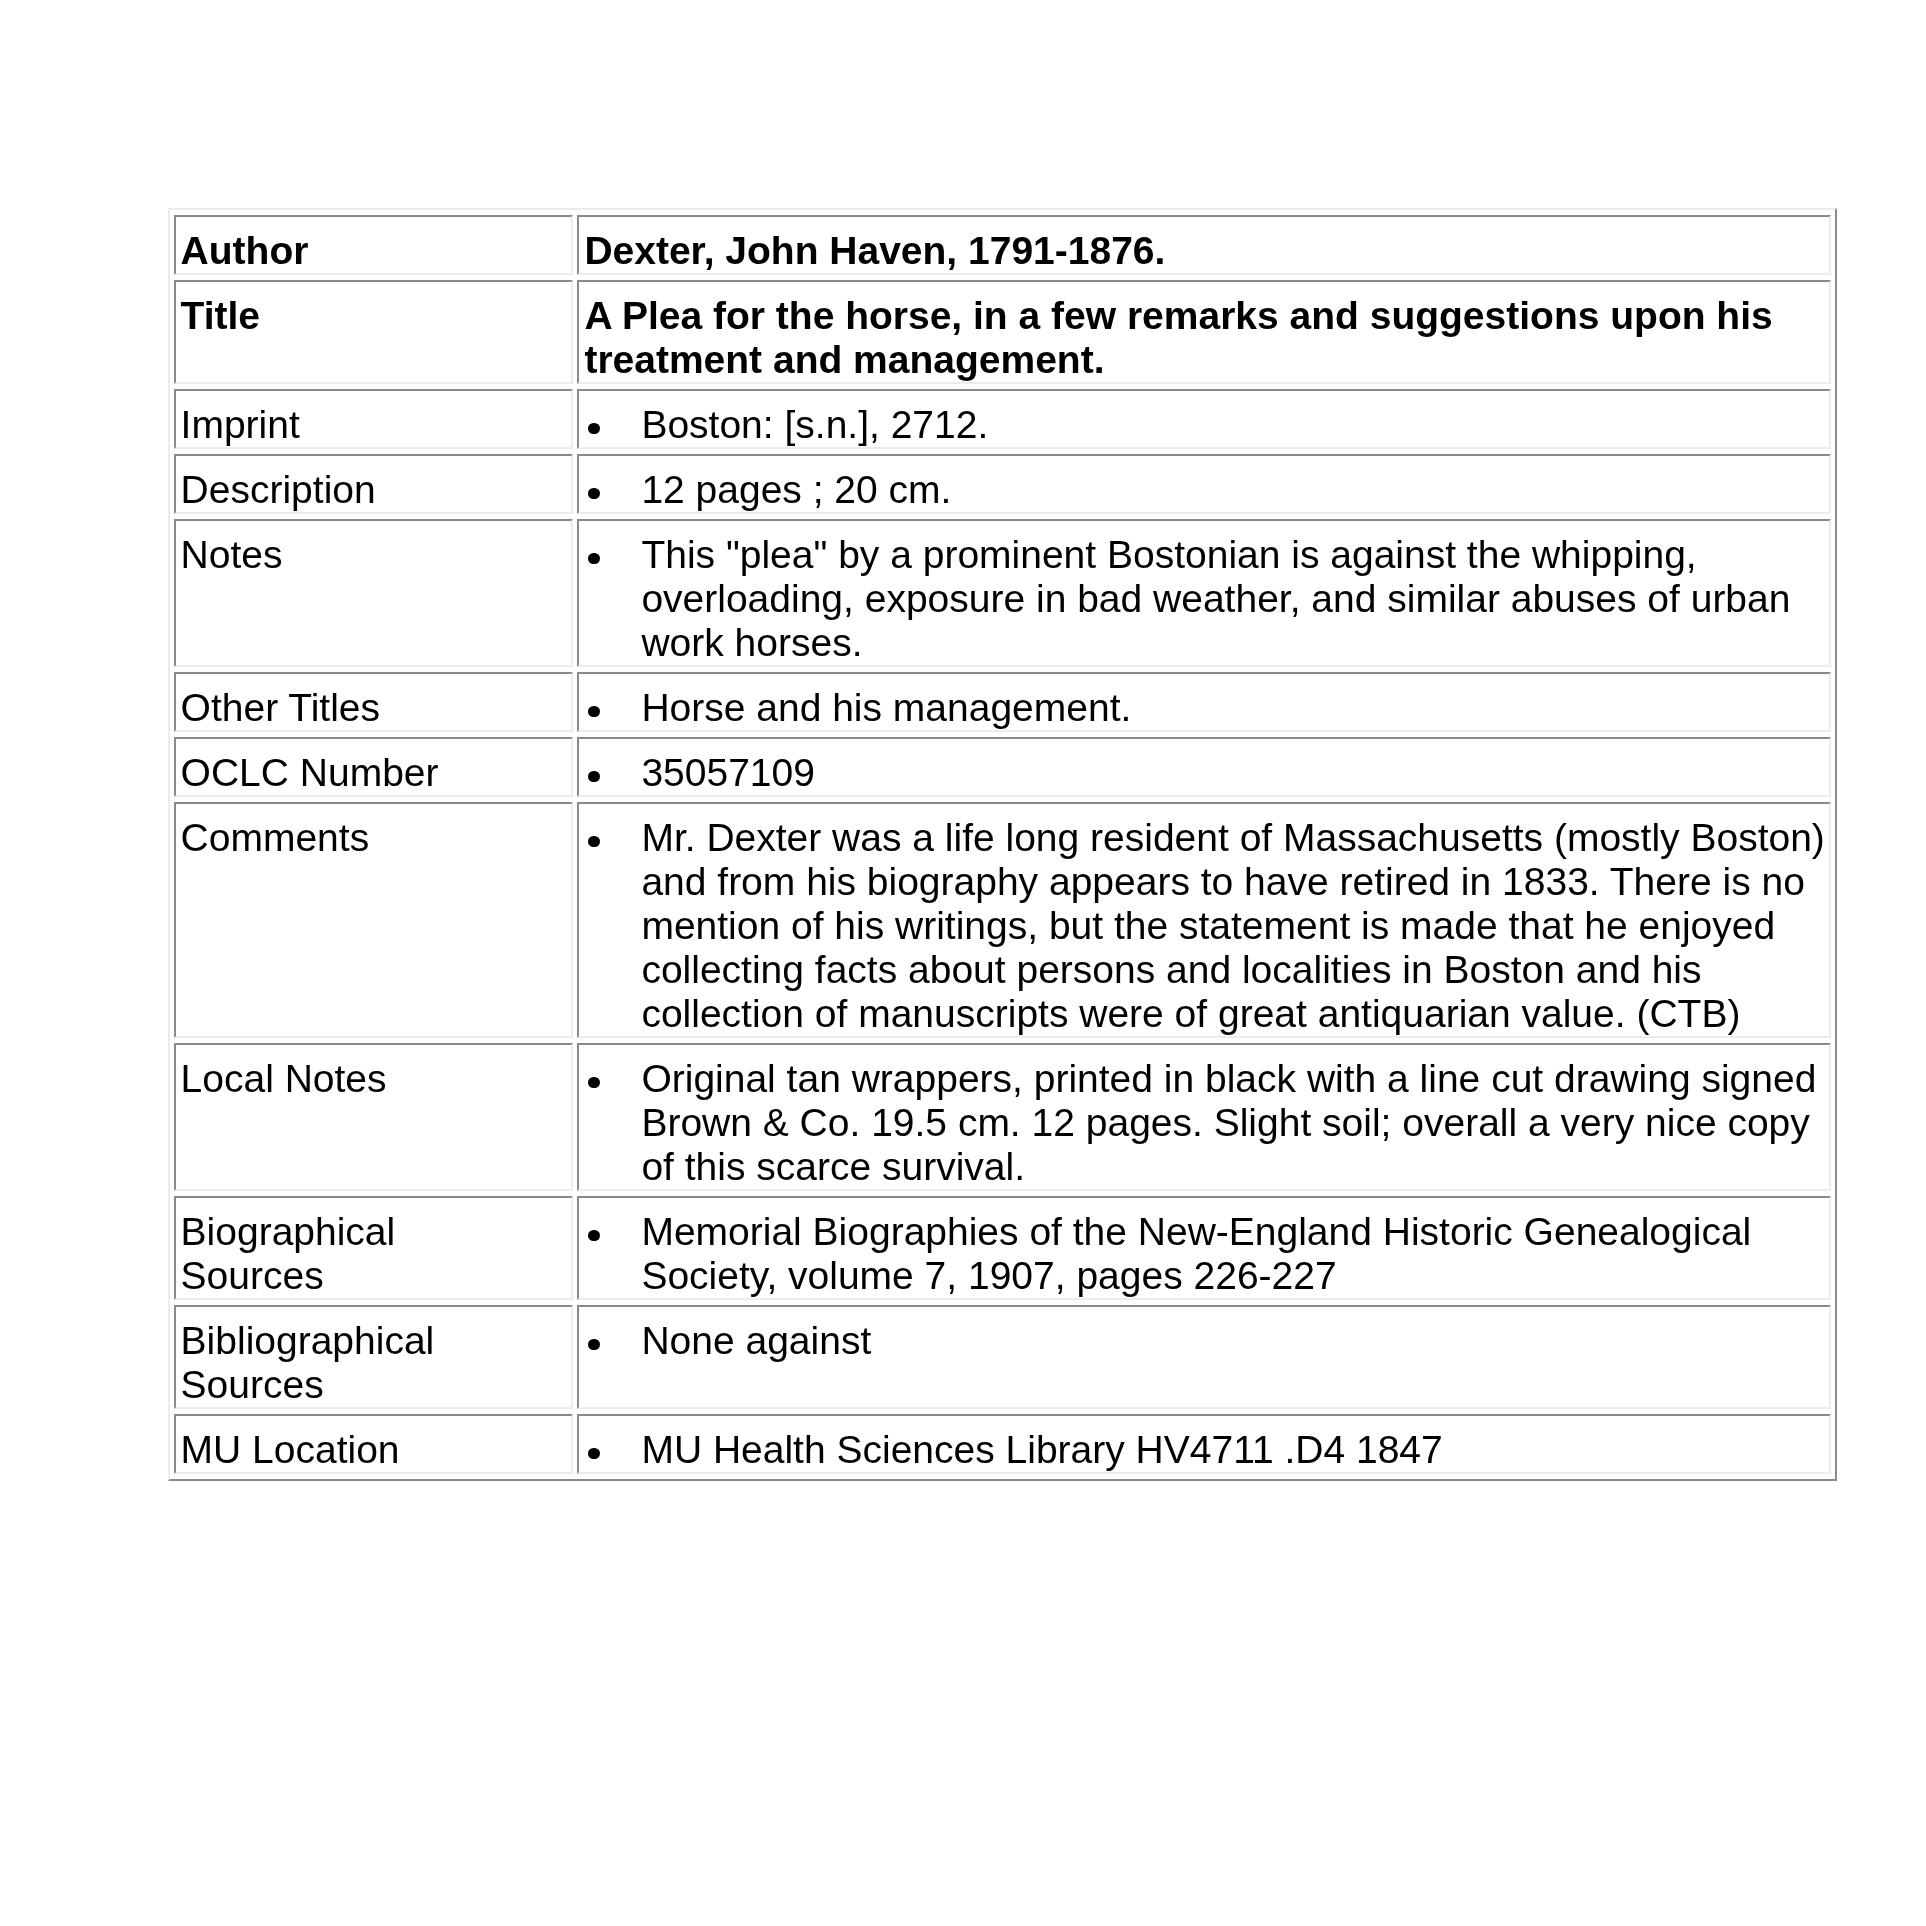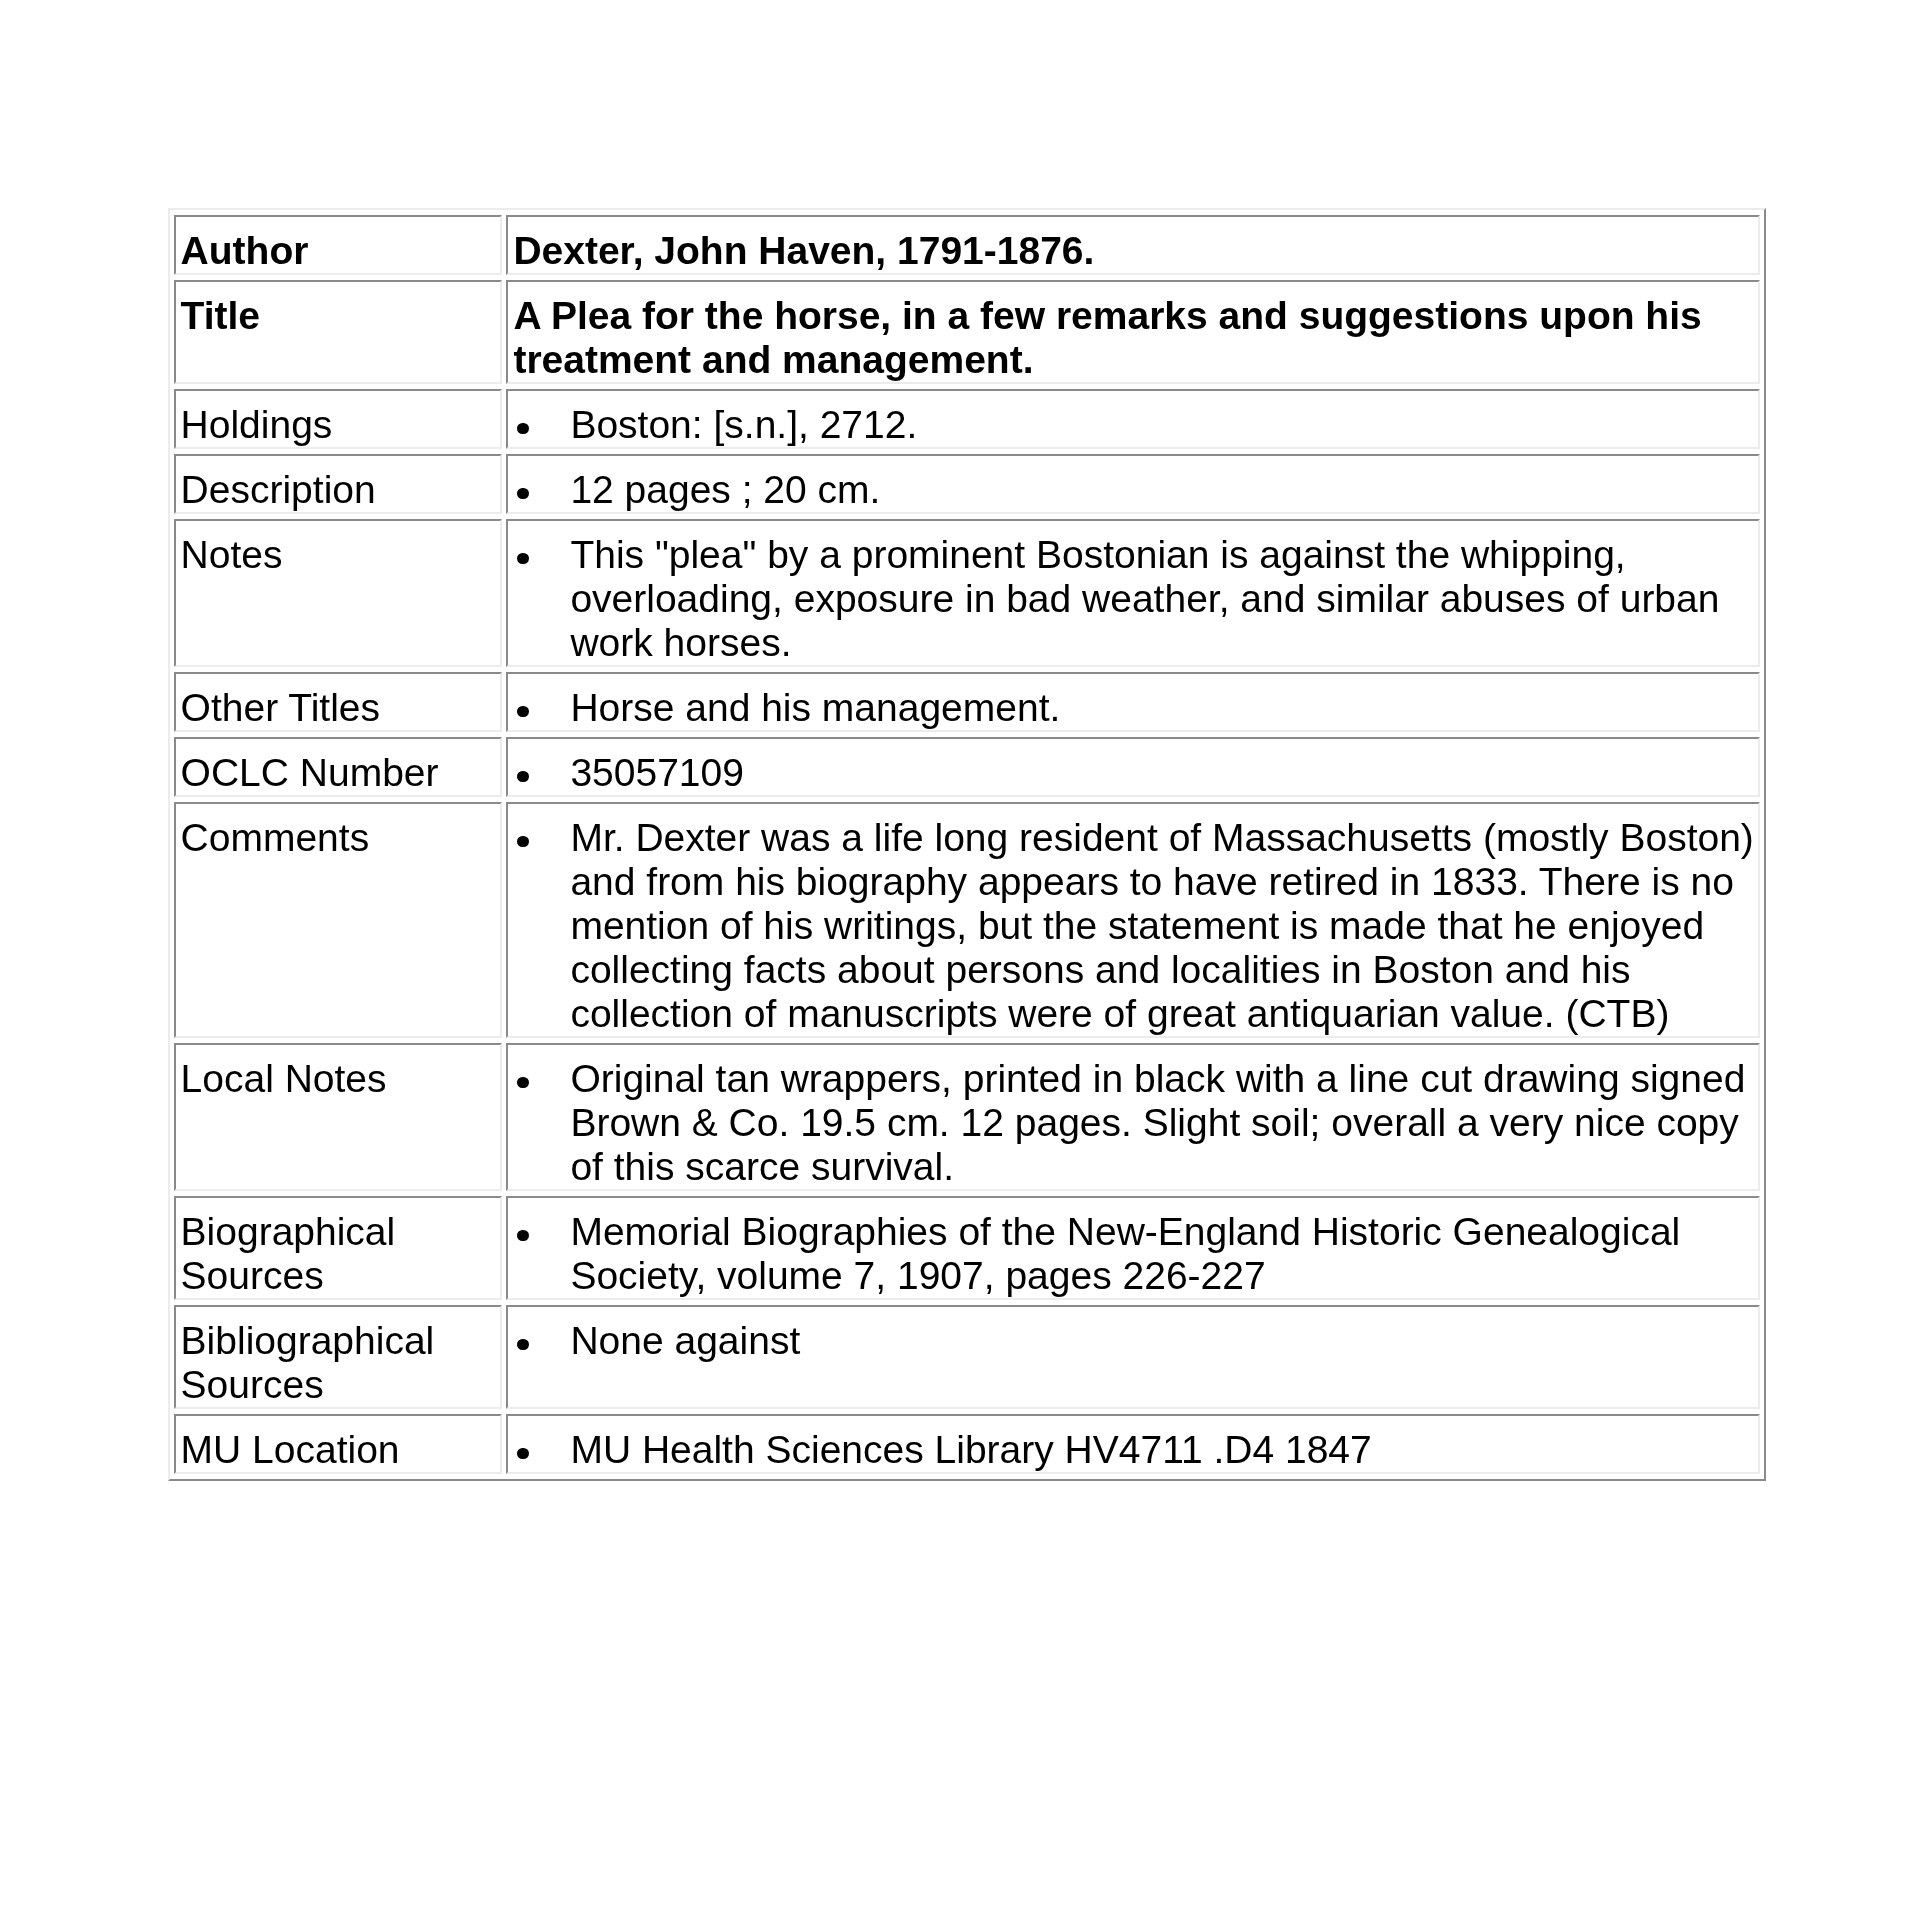--- a/index.html
+++ b/index.html
@@ -36,21 +36,21 @@
     border-top-color: #8a8a8a;
     border-left-color: #8a8a8a;
     border-right-color: #ececec;
     border-bottom-color: #ececec;
     padding: 12px 4.6px 0px 4.6px;
     font-size: 39px;
     line-height: 44px;
     box-sizing: border-box;
   }
   .label-cell {
-    width: 328px;
+    width: 399px;
   }
   .value-cell {
     width: 1164px;
     padding-left: 5.4px !important;
   }
   .bold {
     font-weight: bold;
   }
   .line {
     display: block;
@@ -90,21 +90,21 @@
         <span class="line">Title</span>
       </td>
       <td class="value-cell bold">
         <span class="line">A Plea for the horse, in a few remarks and suggestions upon his</span>
         <span class="line">treatment and management.</span>
       </td>
     </tr>
 
     <tr>
       <td class="label-cell">
-        <span class="line">Holdings</span>
+        <span class="line">Imprint</span>
       </td>
       <td class="value-cell">
         <div class="bullet-item">
           <span class="bullet"></span>
           <span class="line">Boston: [s.n.], 2712.</span>
         </div>
       </td>
     </tr>
 
     <tr>

